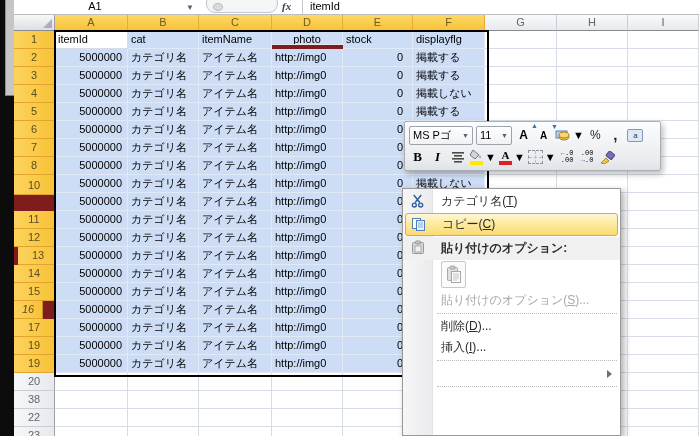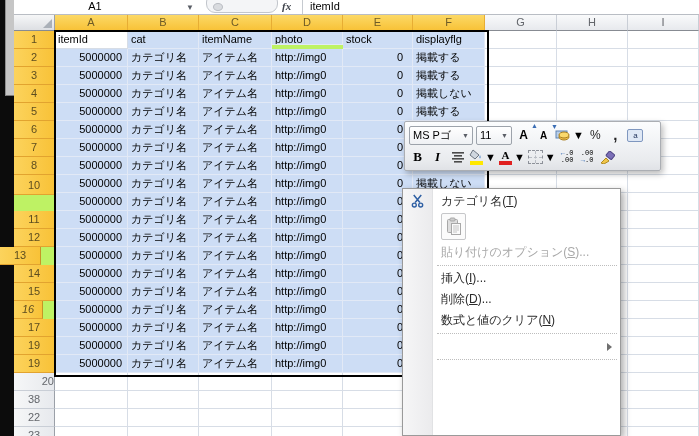--- a/index.html
+++ b/index.html
@@ -1,17 +1,17 @@
 <!DOCTYPE html>
 <html><head>
 <meta charset="utf-8">
 <style>
   html,body{margin:0;padding:0;background:#fff;}
   #stage{position:relative;width:699px;height:436px;overflow:hidden;
-         font-family:"Liberation Sans",sans-serif;font-size:11px;color:#000;background:#bef264;}
+         font-family:"Liberation Sans",sans-serif;font-size:11px;color:#000;background:#7f1d1d;}
 
   
   .fbar{position:absolute;left:14px;top:0;right:0;height:14px;background:#fff;
         border-bottom:1px solid #b9bdc4;overflow:hidden;}
   .cuttext{display:inline-block;line-height:19px;margin-top:-6px;}
   .namebox{position:absolute;left:0;top:0;width:162px;height:14px;text-align:center;}
   .nb-drop{position:absolute;left:165px;top:0;width:22px;height:14px;text-align:center;color:#5a5e66;}
   .nb-drop .cuttext{font-size:8px;margin-top:-2px;}
   .fpill{position:absolute;left:192px;top:-7px;width:70px;height:18px;border:1px solid #c2c6cc;
          border-radius:9px;background:#f4f5f7;}
@@ -141,21 +141,21 @@
       <div class="hdrc sel" style="left: 272px; top: 15px; width: 71px; height: 16px;">D</div>
       <div class="hdrc sel" style="left: 343px; top: 15px; width: 70px; height: 16px;">E</div>
       <div class="hdrc sel" style="left: 413px; top: 15px; width: 72px; height: 16px;">F</div>
       <div class="hdrc" style="left: 485px; top: 15px; width: 72px; height: 16px;">G</div>
       <div class="hdrc" style="left: 557px; top: 15px; width: 71px; height: 16px;">H</div>
       <div class="hdrc" style="left: 628px; top: 15px; width: 71px; height: 16px;">I</div>
       <div class="rowh sel" style="left: 14px; top: 31px; width: 41px; height: 18px;">1</div>
       <div class="cell active" style="left: 55px; top: 31px; width: 73px; height: 18px;">itemId</div>
       <div class="cell sel" style="left: 128px; top: 31px; width: 71px; height: 18px;">cat</div>
       <div class="cell sel" style="left: 199px; top: 31px; width: 73px; height: 18px;">itemName</div>
-      <div class="cell sel" style="left: 272px; top: 31px; width: 71px; height: 14px;">photo</div>
+      <div class="cell sel" style="left: 272px; top: 31px; width: 71px; height: 14px; text-align: center;">photo</div>
       <div class="cell sel" style="left: 343px; top: 31px; width: 70px; height: 18px;">stock</div>
       <div class="cell sel" style="left: 413px; top: 31px; width: 72px; height: 18px;">displayflg</div>
       <div class="cell" style="left: 485px; top: 31px; width: 72px; height: 18px;"></div>
       <div class="cell" style="left: 557px; top: 31px; width: 71px; height: 18px;"></div>
       <div class="cell" style="left: 628px; top: 31px; width: 71px; height: 18px;"></div>
       <div class="rowh sel" style="left: 14px; top: 49px; width: 41px; height: 18px;">2</div>
       <div class="cell sel num" style="left: 55px; top: 49px; width: 73px; height: 18px;">5000000</div>
       <div class="cell sel" style="left: 128px; top: 49px; width: 71px; height: 18px;">カテゴリ名</div>
       <div class="cell sel" style="left: 199px; top: 49px; width: 73px; height: 18px;">アイテム名</div>
       <div class="cell sel" style="left: 272px; top: 49px; width: 71px; height: 18px;">http://img0</div>
@@ -257,21 +257,21 @@
       <div class="rowh sel" style="left: 14px; top: 229px; width: 41px; height: 18px;">12</div>
       <div class="cell sel num" style="left: 55px; top: 229px; width: 73px; height: 18px;">5000000</div>
       <div class="cell sel" style="left: 128px; top: 229px; width: 71px; height: 18px;">カテゴリ名</div>
       <div class="cell sel" style="left: 199px; top: 229px; width: 73px; height: 18px;">アイテム名</div>
       <div class="cell sel" style="left: 272px; top: 229px; width: 71px; height: 18px;">http://img0</div>
       <div class="cell sel numstock" style="left: 343px; top: 229px; width: 70px; height: 18px;">0</div>
       <div class="cell sel" style="left: 413px; top: 229px; width: 72px; height: 18px;">掲載する</div>
       <div class="cell" style="left: 485px; top: 229px; width: 72px; height: 18px;"></div>
       <div class="cell" style="left: 557px; top: 229px; width: 71px; height: 18px;"></div>
       <div class="cell" style="left: 628px; top: 229px; width: 71px; height: 18px;"></div>
-      <div class="rowh sel" style="left: 0; top: 247px; width: 41px; height: 18px;">13</div>
+      <div class="rowh sel" style="left: 18px; top: 247px; width: 41px; height: 18px;">13</div>
       <div class="cell sel num" style="left: 55px; top: 247px; width: 73px; height: 18px;">5000000</div>
       <div class="cell sel" style="left: 128px; top: 247px; width: 71px; height: 18px;">カテゴリ名</div>
       <div class="cell sel" style="left: 199px; top: 247px; width: 73px; height: 18px;">アイテム名</div>
       <div class="cell sel" style="left: 272px; top: 247px; width: 71px; height: 18px;">http://img0</div>
       <div class="cell sel numstock" style="left: 343px; top: 247px; width: 70px; height: 18px;">0</div>
       <div class="cell sel" style="left: 413px; top: 247px; width: 72px; height: 18px;">掲載する</div>
       <div class="cell" style="left: 485px; top: 247px; width: 72px; height: 18px;"></div>
       <div class="cell" style="left: 557px; top: 247px; width: 71px; height: 18px;"></div>
       <div class="cell" style="left: 628px; top: 247px; width: 71px; height: 18px;"></div>
       <div class="rowh sel" style="left: 14px; top: 265px; width: 41px; height: 18px;">14</div>
@@ -327,21 +327,21 @@
       <div class="rowh sel" style="left: 14px; top: 355px; width: 41px; height: 18px;">19</div>
       <div class="cell sel num" style="left: 55px; top: 355px; width: 73px; height: 18px;">5000000</div>
       <div class="cell sel" style="left: 128px; top: 355px; width: 71px; height: 18px;">カテゴリ名</div>
       <div class="cell sel" style="left: 199px; top: 355px; width: 73px; height: 18px;">アイテム名</div>
       <div class="cell sel" style="left: 272px; top: 355px; width: 71px; height: 18px;">http://img0</div>
       <div class="cell sel numstock" style="left: 343px; top: 355px; width: 70px; height: 18px;">0</div>
       <div class="cell sel" style="left: 413px; top: 355px; width: 72px; height: 18px;">掲載する</div>
       <div class="cell" style="left: 485px; top: 355px; width: 72px; height: 18px;"></div>
       <div class="cell" style="left: 557px; top: 355px; width: 71px; height: 18px;"></div>
       <div class="cell" style="left: 628px; top: 355px; width: 71px; height: 18px;"></div>
-      <div class="rowh" style="left: 14px; top: 373px; width: 41px; height: 18px; text-align: right;">20</div>
+      <div class="rowh" style="left: 14px; top: 373px; width: 41px; height: 18px;">20</div>
       <div class="cell" style="left: 55px; top: 373px; width: 73px; height: 18px;"></div>
       <div class="cell" style="left: 128px; top: 373px; width: 71px; height: 18px;"></div>
       <div class="cell" style="left: 199px; top: 373px; width: 73px; height: 18px;"></div>
       <div class="cell" style="left: 272px; top: 373px; width: 71px; height: 18px;"></div>
       <div class="cell" style="left: 343px; top: 373px; width: 70px; height: 18px;"></div>
       <div class="cell" style="left: 413px; top: 373px; width: 72px; height: 18px;"></div>
       <div class="cell" style="left: 485px; top: 373px; width: 72px; height: 18px;"></div>
       <div class="cell" style="left: 557px; top: 373px; width: 71px; height: 18px;"></div>
       <div class="cell" style="left: 628px; top: 373px; width: 71px; height: 18px;"></div>
       <div class="rowh" style="left: 14px; top: 391px; width: 41px; height: 18px;">38</div>
@@ -460,47 +460,64 @@
       <span class="mi-ic">
         <svg width="15" height="15" viewBox="0 0 16 16">
           <path d="M4 1 L10.5 9 M12 1 L5.5 9" stroke="#2e5fa3" stroke-width="1.6" fill="none"></path>
           <circle cx="4.6" cy="11.8" r="2.1" fill="none" stroke="#2e5fa3" stroke-width="1.5"></circle>
           <circle cx="11.4" cy="11.8" r="2.1" fill="none" stroke="#2e5fa3" stroke-width="1.5"></circle>
         </svg>
       </span>
       <span><span>カテゴリ名(</span><u>T</u><span>)</span></span>
     </div>
 
-
+    <div class="mi hl">
+      <span class="mi-ic">
+        <svg width="16" height="15" viewBox="0 0 16 15">
+          <rect x="1.5" y="1.5" width="8" height="10" fill="#fff" stroke="#4e7dc0"></rect>
+          <rect x="5.5" y="3.5" width="8" height="10" fill="#eaf1fa" stroke="#4e7dc0"></rect>
+          <path d="M7 6 h5 M7 8 h5 M7 10 h5" stroke="#8fb0d8" stroke-width="1"></path>
+        </svg>
+      </span>
+      <span><span>コピー(</span><u>C</u><span>)</span></span>
+    </div>
+
+    <div class="mi lbl">
+      <span class="mi-ic">
+        <svg width="14" height="15" viewBox="0 0 14 15">
+          <rect x="1.5" y="2.5" width="11" height="11" rx="1" fill="#d8d8d8" stroke="#9a9a9a"></rect>
+          <rect x="4.5" y="1" width="5" height="3" rx="1" fill="#c2c2c2" stroke="#9a9a9a"></rect>
+          <rect x="4" y="6" width="6" height="6" fill="#f2f2f2" stroke="#ababab"></rect>
+        </svg>
+      </span>
+      <span>貼り付けのオプション:</span>
+    </div>
 
     <div class="pasterow">
       <div class="pastebox">
         <svg width="16" height="19" viewBox="0 0 16 19">
           <rect x="1.5" y="2.5" width="10" height="13" rx="1" fill="#dedede" stroke="#a8a8a8"></rect>
           <rect x="4" y="1" width="5" height="3" rx="1" fill="#cccccc" stroke="#a8a8a8"></rect>
           <rect x="5.5" y="6.5" width="9" height="11" fill="#fafafa" stroke="#a8a8a8"></rect>
           <path d="M7 9 h6 M7 11 h6 M7 13 h6 M7 15 h4" stroke="#c4c4c4" stroke-width="1"></path>
         </svg>
       </div>
     </div>
 
     <div class="mi dis">
       <span><span>貼り付けのオプション(</span><u>S</u><span>)...</span></span>
     </div>
 
     <div class="msep"></div>
 
     <div class="mi">
+      <span><span>削除(</span><u>D</u><span>)...</span></span>
+    </div>
+    <div class="mi">
       <span><span>挿入(</span><u>I</u><span>)...</span></span>
-    </div>
-    <div class="mi">
-      <span><span>削除(</span><u>D</u><span>)...</span></span>
-    </div>
-    <div class="mi">
-      <span><span>数式と値のクリア(</span><u>N</u><span>)</span></span>
     </div>
 
     <div class="msep"></div>
 
     <div class="mi">
       <span class="subarr"></span>
     </div>
 
     <div class="msep"></div>
   </div>

